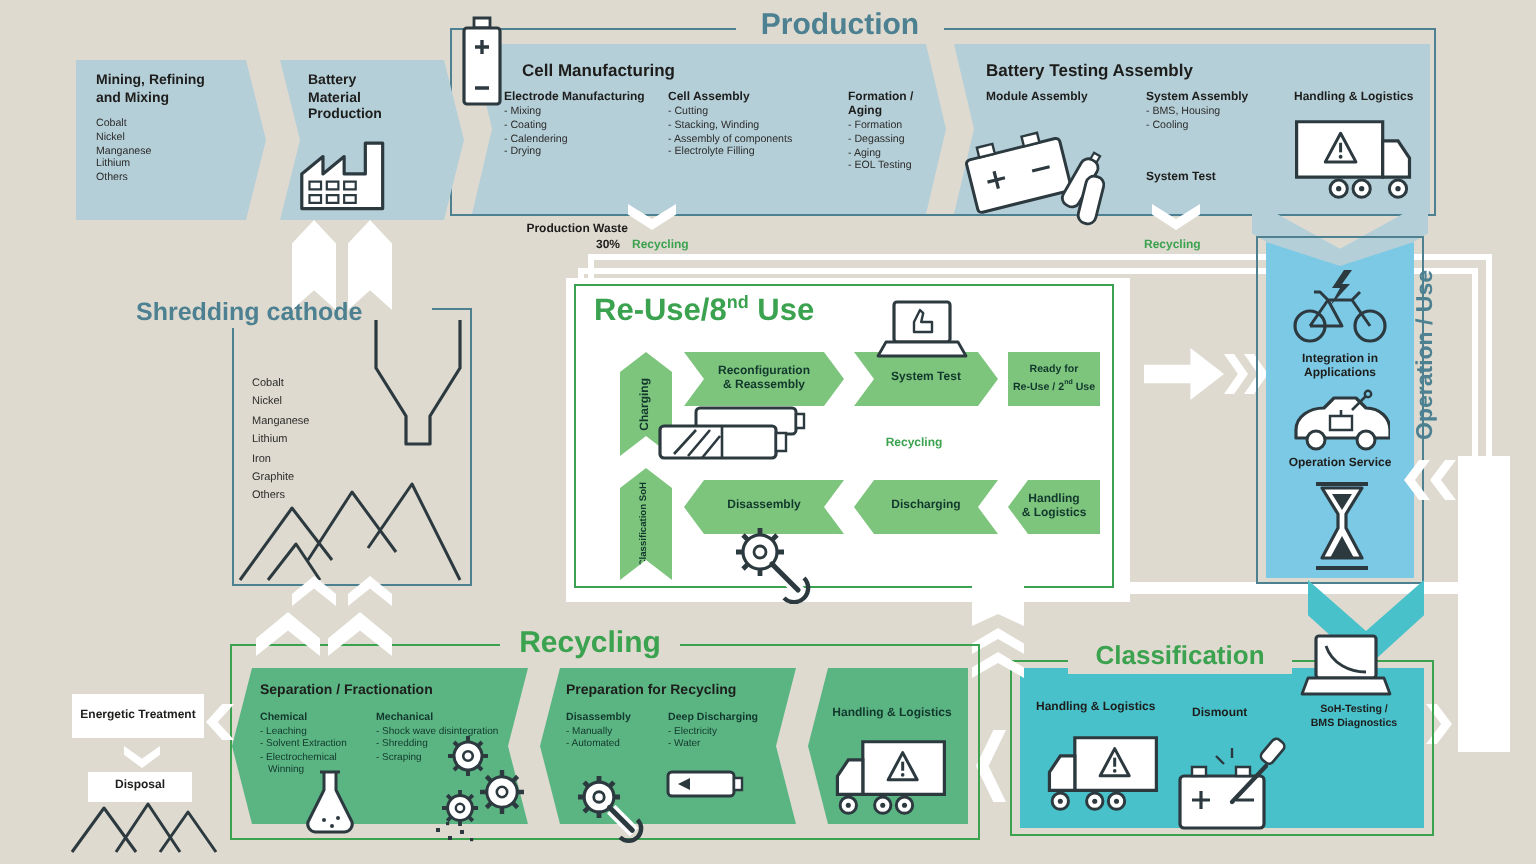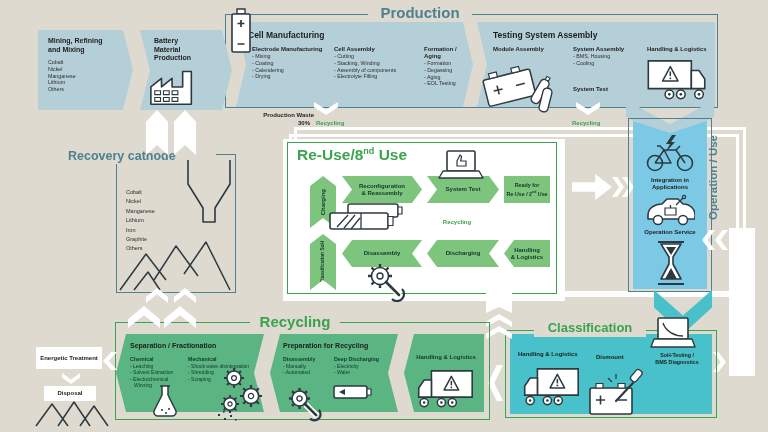--- a/index.html
+++ b/index.html
@@ -75,21 +75,21 @@
           <rect x="16" y="25" width="6" height="4"></rect>
           <rect x="25" y="25" width="6" height="4"></rect>
           <rect x="7" y="32" width="6" height="4"></rect>
           <rect x="16" y="32" width="6" height="4"></rect>
           <rect x="25" y="32" width="6" height="4"></rect>
         </g>
       </svg>
   </span>
 
   <div class="abs seg cv-r" style="left:236px;top:22px;width:237px;height:85px;">
-    <div class="abs h8" style="left:12px;top:8px;">Cell Manufacturing</div>
+    <div class="abs h8" style="left:25px;top:8px;">Cell Manufacturing</div>
     <div class="abs" style="left:16px;top:24px;width:78px;">
       <div class="h6">Electrode Manufacturing</div>
       <div class="lst">
           <div>- Mixing</div>
           <div>- Coating</div>
           <div>- Calendering</div>
           <div>- Drying</div>
         </div>
     </div>
     <div class="abs" style="left:98px;top:24px;width:86px;">
@@ -106,21 +106,21 @@
       <div class="lst">
           <div>- Formation</div>
           <div>- Degassing</div>
           <div>- Aging</div>
           <div>- EOL Testing</div>
         </div>
     </div>
   </div>
 
   <div class="abs seg cv-r-last" style="left:477px;top:22px;width:238px;height:85px;">
-    <div class="abs h8" style="left:16px;top:8px;">Testing System Assembly</div>
+    <div class="abs h8" style="left:16px;top:8px;">Battery Testing Assembly</div>
     <div class="abs h6" style="left:16px;top:24px;">Module Assembly</div>
     <div class="abs" style="left:96px;top:24px;width:70px;">
       <div class="h6">System Assembly</div>
       <div class="lst">
           <div>- BMS, Housing</div>
           <div>- Cooling</div>
         </div>
     </div>
     <div class="abs h6" style="left:96px;top:64px;">System Test</div>
     <div class="abs h6" style="left:170px;top:24px;">Handling &amp; Logistics</div>
@@ -465,21 +465,21 @@
         <g fill="#2c3a40">
           <circle cx="9" cy="38" r="1.4"></circle>
           <circle cx="28" cy="38" r="1.4"></circle>
           <circle cx="40" cy="38" r="1.4"></circle>
         </g>
       </svg>
   </span>
 
   <div class="abs" style="left:116px;top:154px;width:120px;height:139px;border:1.6px solid #4d8191;"></div>
   <div class="abs teal" style="left:66px;top:148px;width:150px;font-size:12.5px;font-weight:bold;line-height:14px;background:#dedad0;padding:1px 2px;">
-    <div>Recovery cathode</div>
+    <div>Shredding cathode</div>
   </div>
   <div class="abs lst" style="left:126px;top:188px;font-size:5.5px;line-height:9.4px;">
       <div>Cobalt</div>
       <div>Nickel</div>
       <div>Manganese</div>
       <div>Lithium</div>
       <div>Iron</div>
       <div>Graphite</div>
       <div>Others</div>
     </div>

